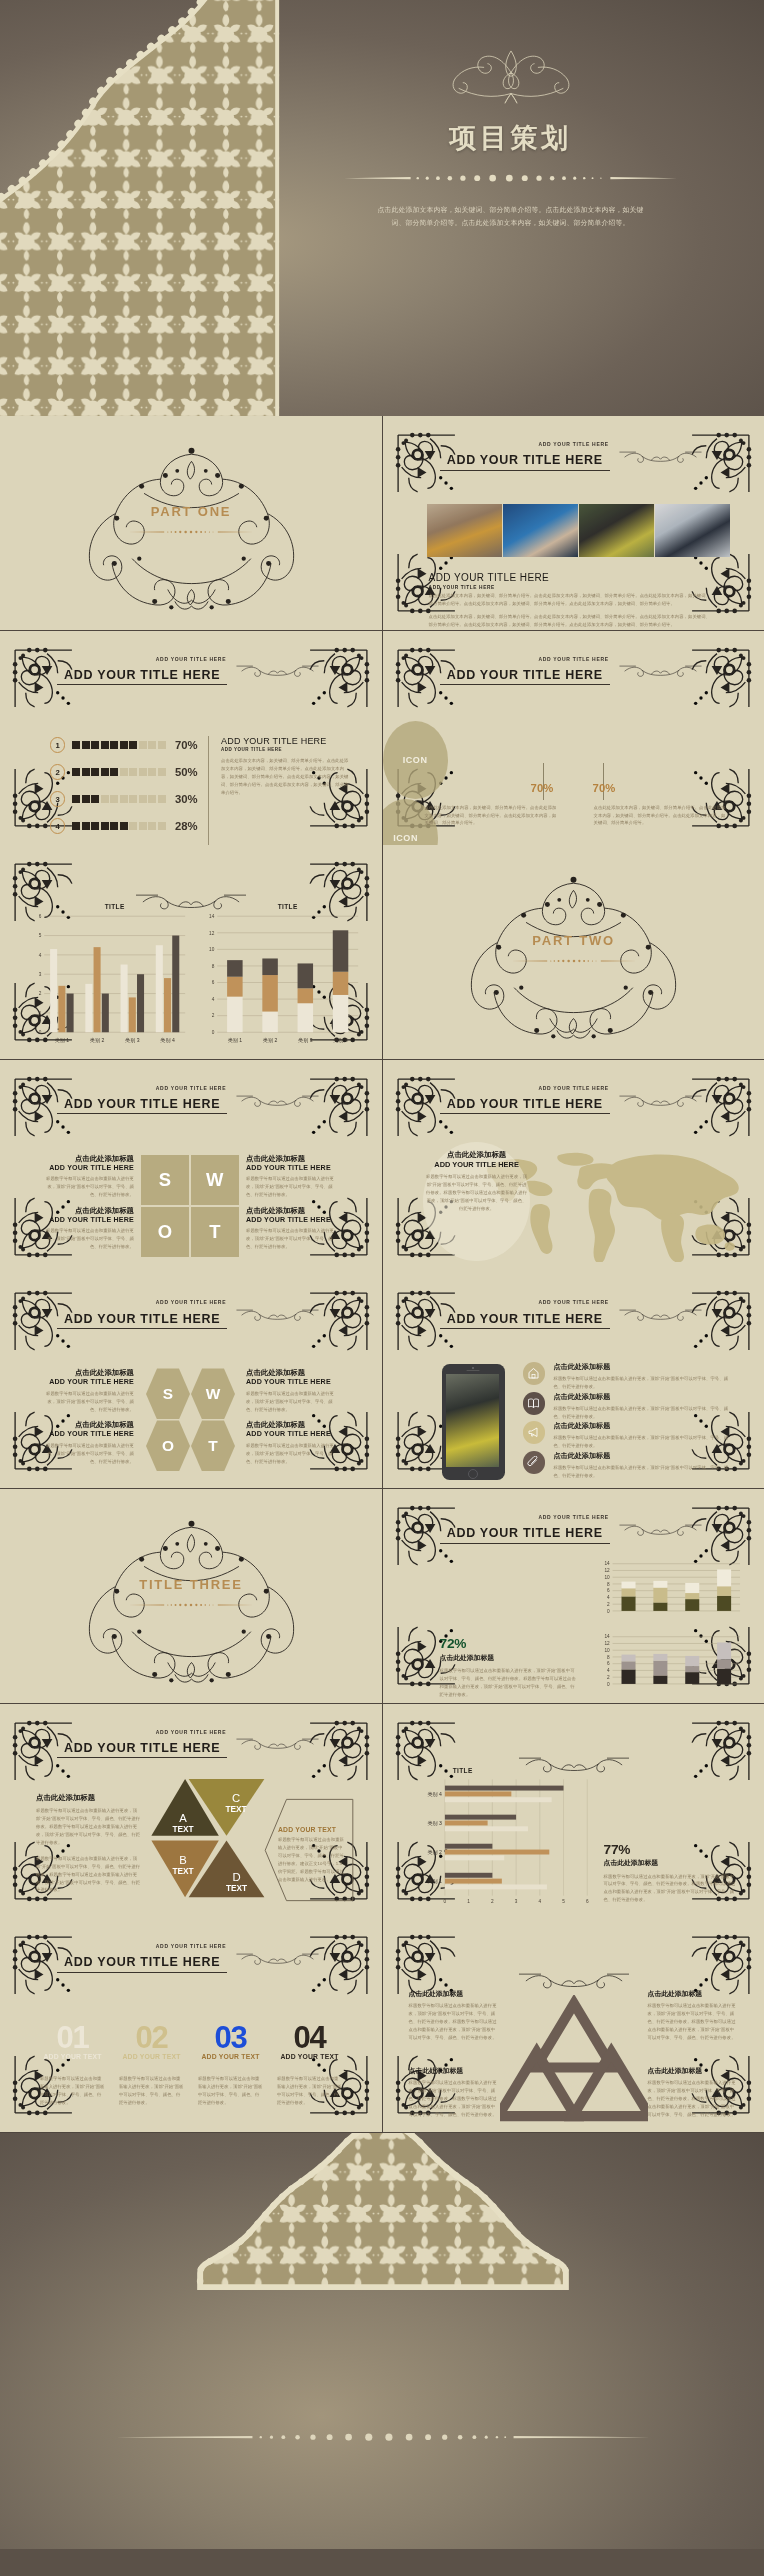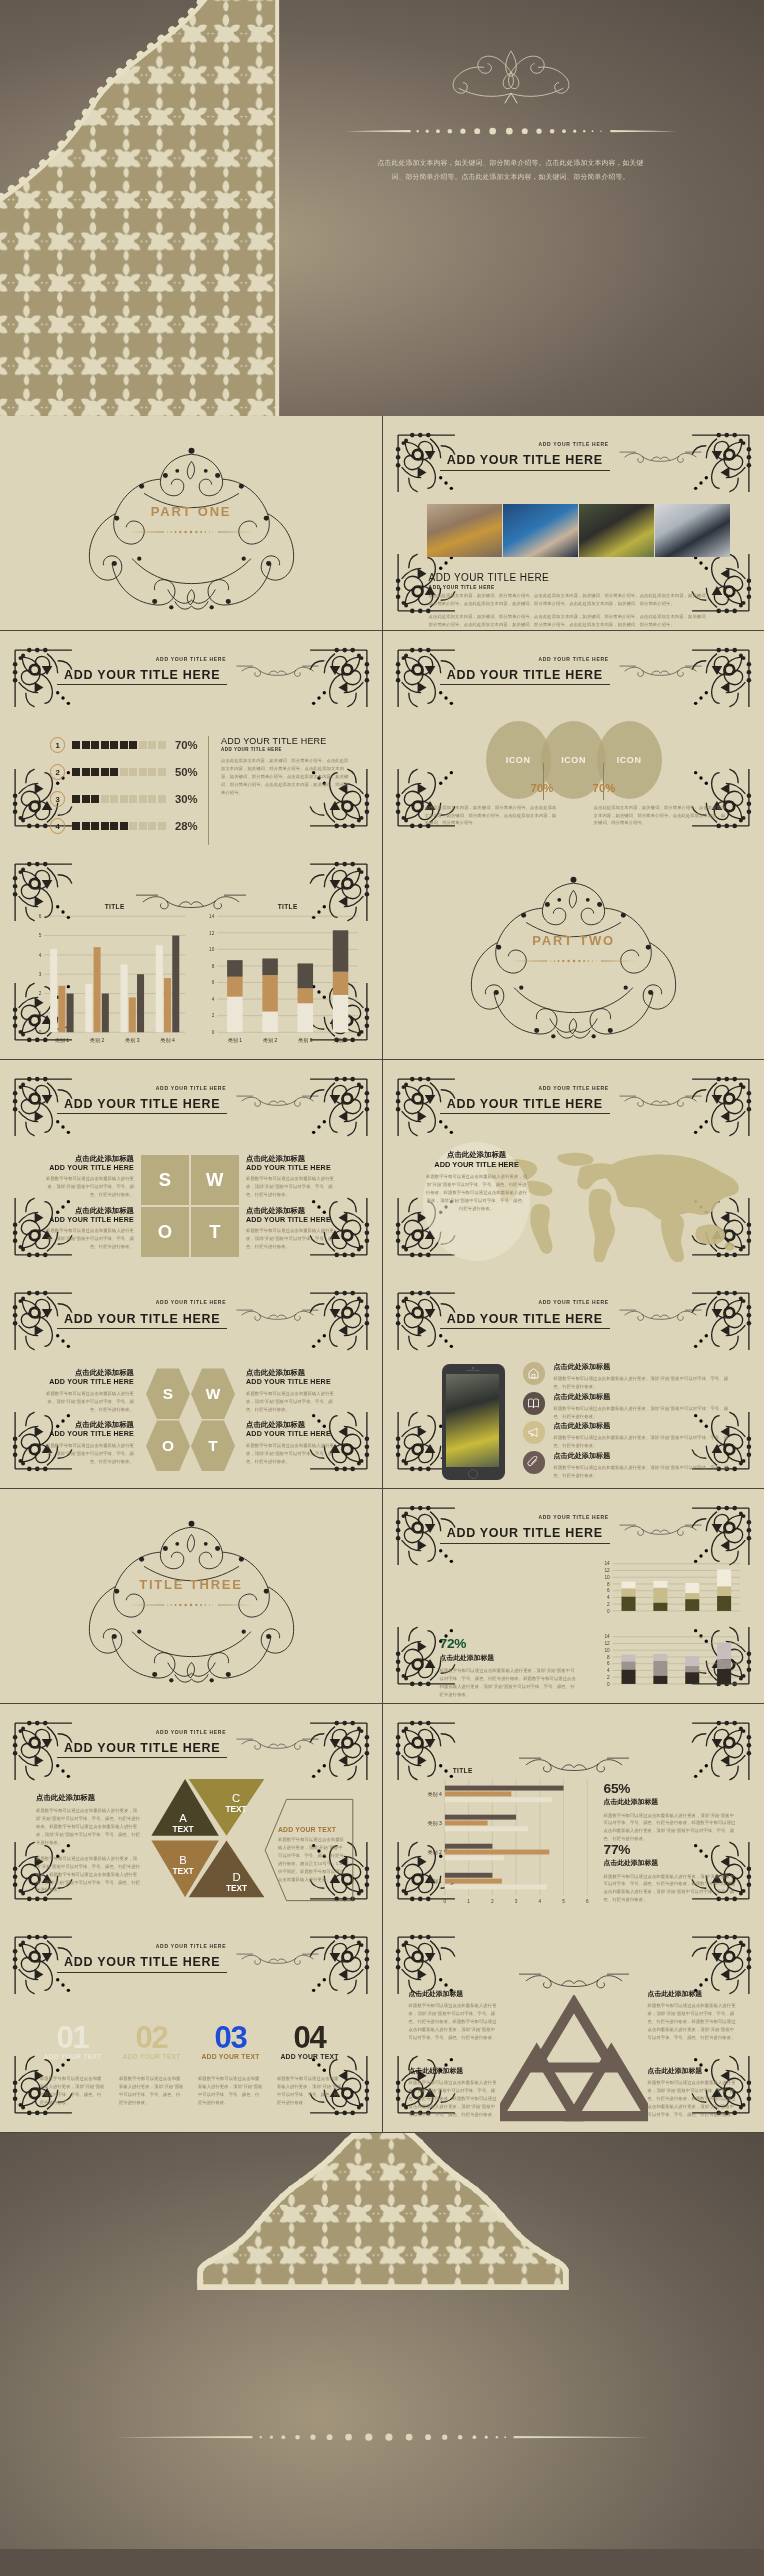--- a/index.html
+++ b/index.html
@@ -67,21 +67,21 @@
   .bk{width:7.7px;height:7.7px;background:#cbc1a0;}
   .bk.on{background:#2b241c;}
   .pct{margin-left:9.5px;font-size:11.3px;font-weight:bold;color:#3b332a;}
   .vline{position:absolute;left:208px;top:105px;width:0.6px;height:113px;background:#9b9175;}
   .rside{position:absolute;left:221px;top:105px;width:128px;}
   .rside .rt1{font-size:9px;color:#1d1a16;letter-spacing:0.2px;}
   .rside .rt2{font-size:4.5px;letter-spacing:0.5px;color:#2c2721;font-weight:600;margin-top:1.8px;}
   .rside .body-cn{margin-top:4.8px;}
 
   
-  .circles{position:absolute;left:0;right:0;top:90px;display:flex;justify-content:center;}
+  .circles{position:absolute;left:0;right:0;top:90px;display:flex;justify-content:center;flex-direction:column;}
   .circ{width:65px;height:78px;border-radius:50%;background:rgba(178,166,122,.78);
     display:flex;align-items:center;justify-content:center;color:#f3efe0;font-size:9px;
     font-weight:bold;letter-spacing:0.6px;margin-left:-9.5px;}
   .circ:first-child{margin-left:0;}
   .cpct{position:absolute;font-size:11.3px;font-weight:bold;color:#b5823f;}
   .cstem{position:absolute;width:0.6px;background:#8d8467;}
   .cpara{position:absolute;width:134px;}
 
   
   .chart{position:absolute;}
@@ -296,20 +296,21 @@
           <rect x="-20" y="-60" width="700" height="1040" fill="url(#damask)"></rect>
         </g>
         <path d="M560 -40 C540 60 500 120 440 170 C380 218 330 250 300 300 C268 352 230 392 180 430 C130 466 90 500 60 540 C30 582 10 640 0 700" fill="none" stroke="#e6dfc4" stroke-width="13" stroke-linecap="round" stroke-dasharray="0.5 22"></path>
       </svg>
     </div>
 
     <div class="cover-right-title">
       <svg class="flourish-top" viewBox="0 0 360 190">
         <use href="#coverFlourish"></use>
       </svg>
+      <div class="cover-title">项目策划</div>
       <svg class="dotline" viewBox="0 0 560 24">
         <g fill="#e3dbc1">
           <path d="M0 12 L112 10 L112 14 Z"></path>
             <path d="M560 12 L448 10 L448 14 Z"></path>
           <circle cx="124" cy="12" r="2"></circle>
             <circle cx="140" cy="12" r="2.6"></circle>
             <circle cx="158" cy="12" r="3.2"></circle>
           <circle cx="178" cy="12" r="3.8"></circle>
             <circle cx="200" cy="12" r="4.4"></circle>
             <circle cx="224" cy="12" r="5"></circle>
@@ -1062,25 +1063,20 @@
           <rect x="42" y="130.505" width="80" height="8.33" fill="#5e524a"></rect>
           <rect x="42" y="140.335" width="176" height="8.33" fill="#c0925a"></rect>
           <rect x="42" y="150.165" width="100" height="8.33" fill="#e8e1cd"></rect>
           <text x="37" y="147.5" text-anchor="end" class="cat-lbl" fill="#7e7358" font-size="8">类别 2</text>
           <rect x="42" y="179.505" width="80" height="8.33" fill="#5e524a"></rect>
           <rect x="42" y="189.335" width="95.99999999999999" height="8.33" fill="#c0925a"></rect>
           <rect x="42" y="199.165" width="172" height="8.33" fill="#e8e1cd"></rect>
           <text x="37" y="196.5" text-anchor="end" class="cat-lbl" fill="#7e7358" font-size="8">类别 1</text>
           <text x="72" y="12" text-anchor="middle" class="chart-title">TITLE</text>
         </svg>
-      <div class="statbox" style="left:221px;top:77px;width:133px;">
-        <div class="big">65%</div>
-        <div class="h1">点击此处添加标题</div>
-        <div class="body-cn">标题数字等都可以通过点击和重新输入进行更改，顶部“开始”面板中可以对字体、字号、颜色、行距等进行修改。标题数字等都可以通过点击和重新输入进行更改，顶部“开始”面板中可以对字体、字号、颜色、行距等进行修改。</div>
-      </div>
       <div class="statbox" style="left:221px;top:138px;width:133px;">
         <div class="big">77%</div>
         <div class="h1">点击此处添加标题</div>
         <div class="body-cn">标题数字等都可以通过点击和重新输入进行更改，顶部“开始”面板中可以对字体、字号、颜色、行距等进行修改。标题数字等都可以通过点击和重新输入进行更改，顶部“开始”面板中可以对字体、字号、颜色、行距等进行修改。</div>
       </div>
     </div>
 
     <div class="slide">
       <svg class="corn tl" viewBox="0 0 80 80">
           <use href="#cornerOrn"></use>

